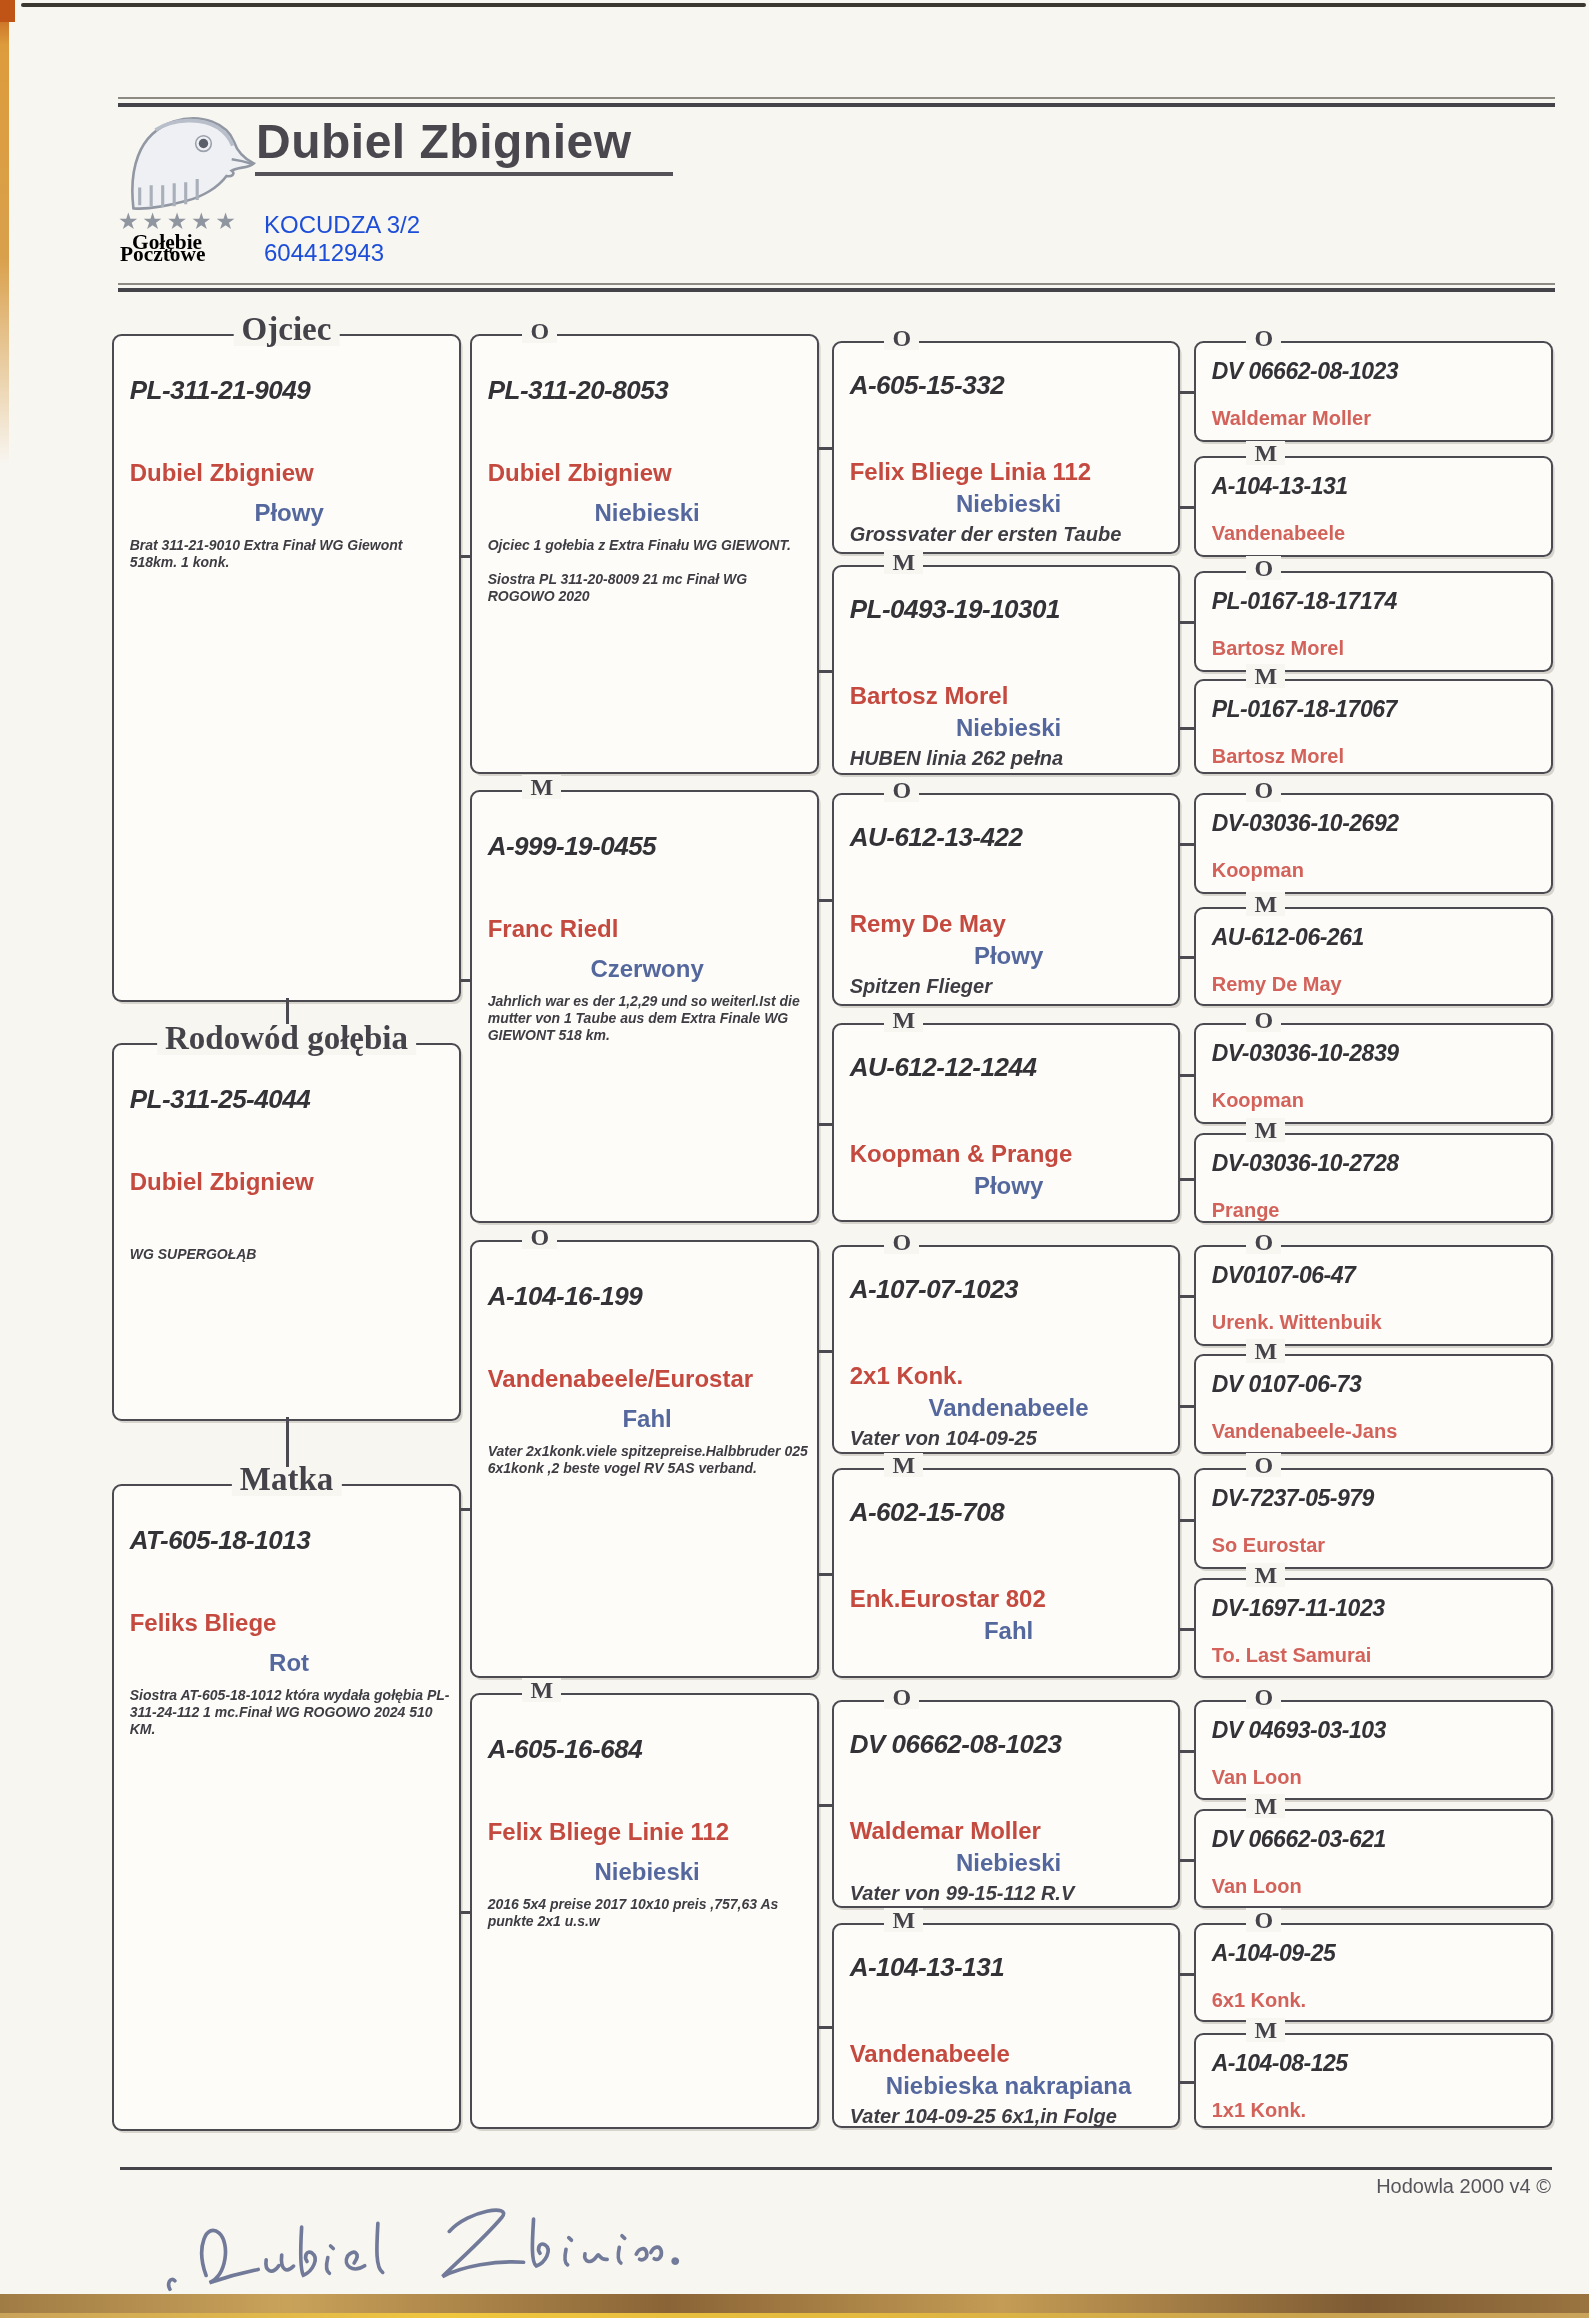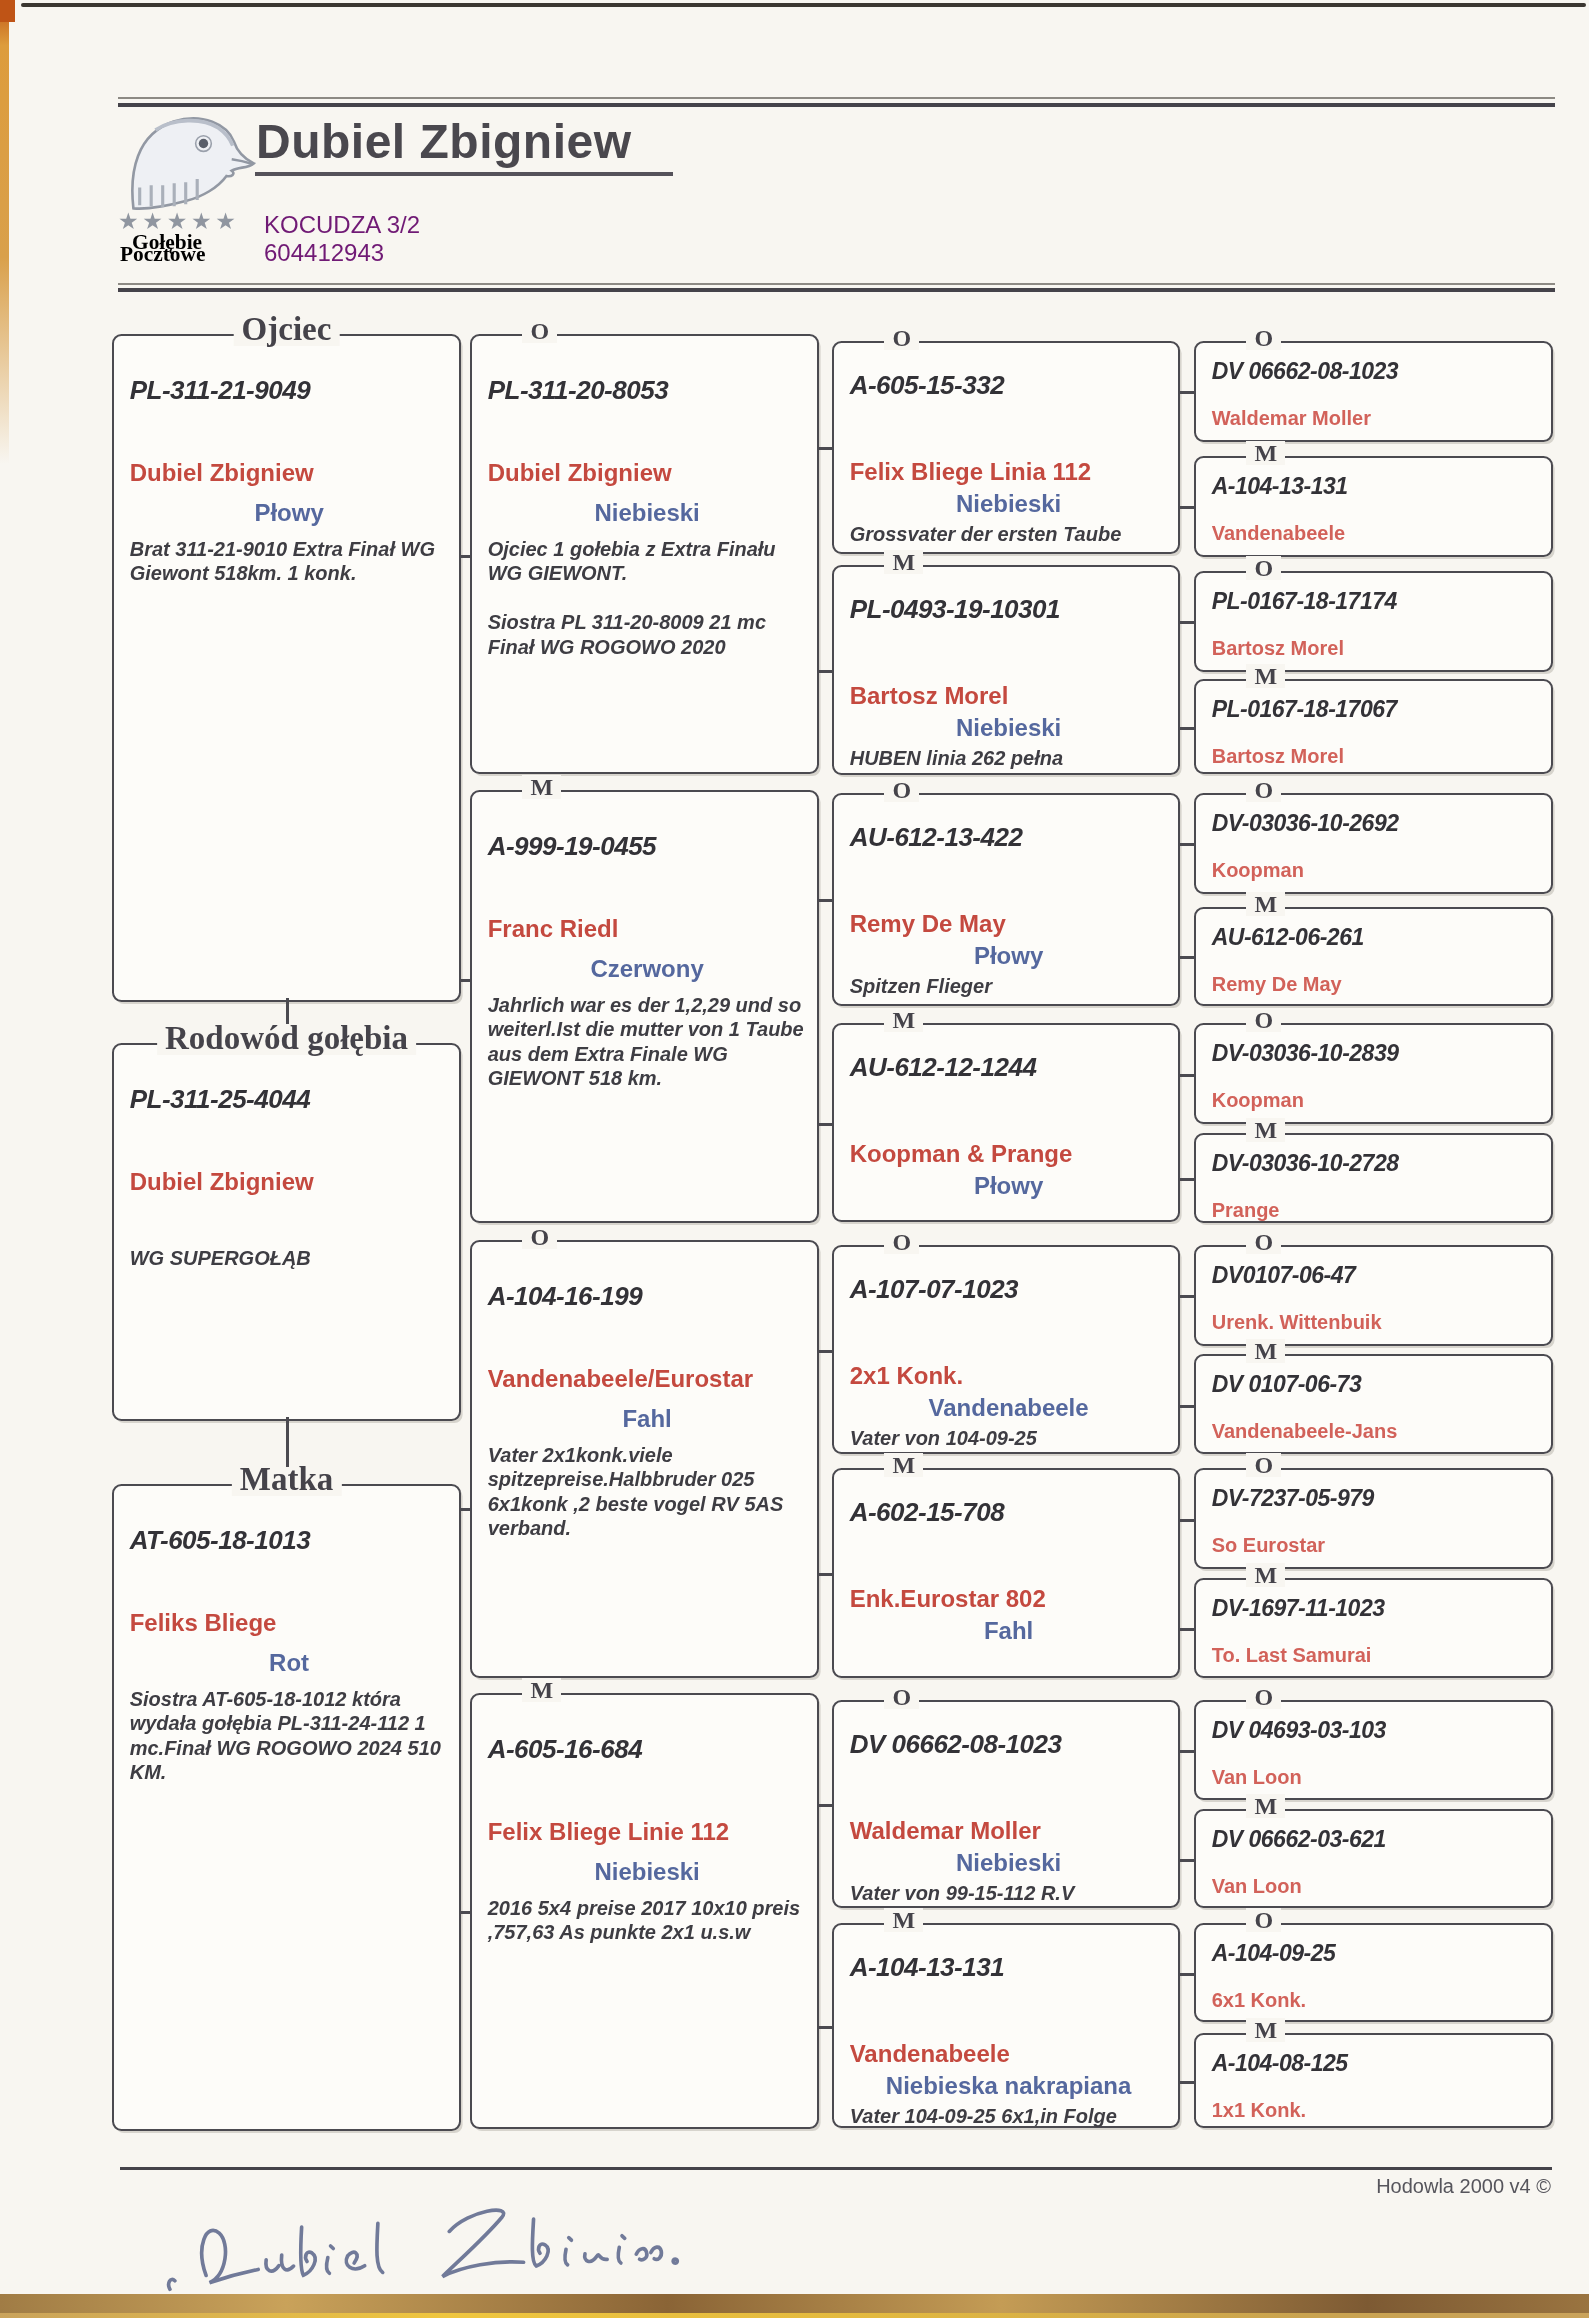--- a/index.html
+++ b/index.html
@@ -13,39 +13,39 @@
   .wood{position:absolute;left:0;bottom:0;width:1590px;height:24.6px;
         background:linear-gradient(90deg,#a07c45,#c9a25a 18%,#8a6436 42%,#c49c55 63%,#7d5a33 86%,#9a7440);}
   .wood:after{content:"";position:absolute;left:0;bottom:0;width:100%;height:5.7px;
         background:linear-gradient(90deg,#caa35b,#f0c63e 28%,#e3b93f 55%,#caa34f 82%,#caa35b);}
   
   .rule{position:absolute;left:118px;width:1437px;}
   .rule.lt{height:2.1px;background:#8d8a84;}
   .rule.dk{height:3.7px;background:#45434a;}
   .title{position:absolute;left:256px;top:114px;font-weight:bold;font-size:48px;color:#4a484e;letter-spacing:0.5px;}
   .title-underline{position:absolute;left:255px;top:172px;width:418px;height:3.7px;background:#55525a;}
-  .addr{position:absolute;left:264px;font-size:24px;color:#701a75;}
+  .addr{position:absolute;left:264px;font-size:24px;color:#1d4ed8;}
   .stars{position:absolute;left:118px;top:208px;font-size:23px;letter-spacing:3.7px;color:#9096a0;}
   .logocap{position:absolute;font-family:"Liberation Serif",serif;font-weight:bold;font-size:21.4px;color:#000000;}
   
   .pbox{position:absolute;background:#fdfcf9;border:2.1px solid #4b4a50;border-radius:9.4px;
         box-shadow:2.6px 3.1px 0 -1px rgba(115,110,100,.25);}
   .c1{left:112px;width:345px}.c2{left:470px;width:345px}.c3{left:832px;width:344px}.c4{left:1194px;width:355px}
   .blab{position:absolute;top:-16.7px;left:50px;background:#f8f6f1;padding:0 8.4px;
         font-family:"Liberation Serif",serif;font-weight:bold;font-size:24px;color:#45434a;line-height:1;}
   .c1>.blab{left:50%;transform:translateX(-50%);top:-23px;font-size:33px;white-space:nowrap;}
   .ring{position:absolute;left:15.7px;right:10.5px;font-style:italic;font-weight:bold;font-size:26px;
         color:#333237;letter-spacing:-0.5px;}
   .c1 .ring,.c2 .ring{top:39px}.c3 .ring{top:27px}.c4 .ring{top:14.6px;font-size:23px}
   .breeder{position:absolute;left:15.7px;right:10.5px;font-weight:bold;font-size:24px;color:#c4493f;line-height:1.15;}
   .c1 .breeder,.c2 .breeder{top:123px}.c3 .breeder{top:115px}
   .c4 .breeder{top:64px;font-size:20px;color:#d2625a}
   .colorline{position:absolute;left:15.7px;right:10.5px;font-weight:bold;font-size:24px;color:#55689e;text-align:center;}
   .c1 .colorline,.c2 .colorline{top:163px}.c3 .colorline{top:147px}
-  .note{position:absolute;left:15.7px;right:8.4px;font-style:italic;font-weight:bold;font-size:20px;
+  .note{position:absolute;left:15.7px;right:8.4px;font-style:italic;font-weight:bold;font-size:14px;
         color:#3e3d43;line-height:1.22;white-space:pre-line;}
   .c1 .note,.c2 .note{top:201px}.c3 .note{top:179px;font-size:20px}
   .cline{position:absolute;background:#4b4a50;}
   
   .credit{position:absolute;right:39px;top:2175px;font-size:20px;color:#56555c;}
 </style>
 </head>
 <body>
 
 <div id="page">

